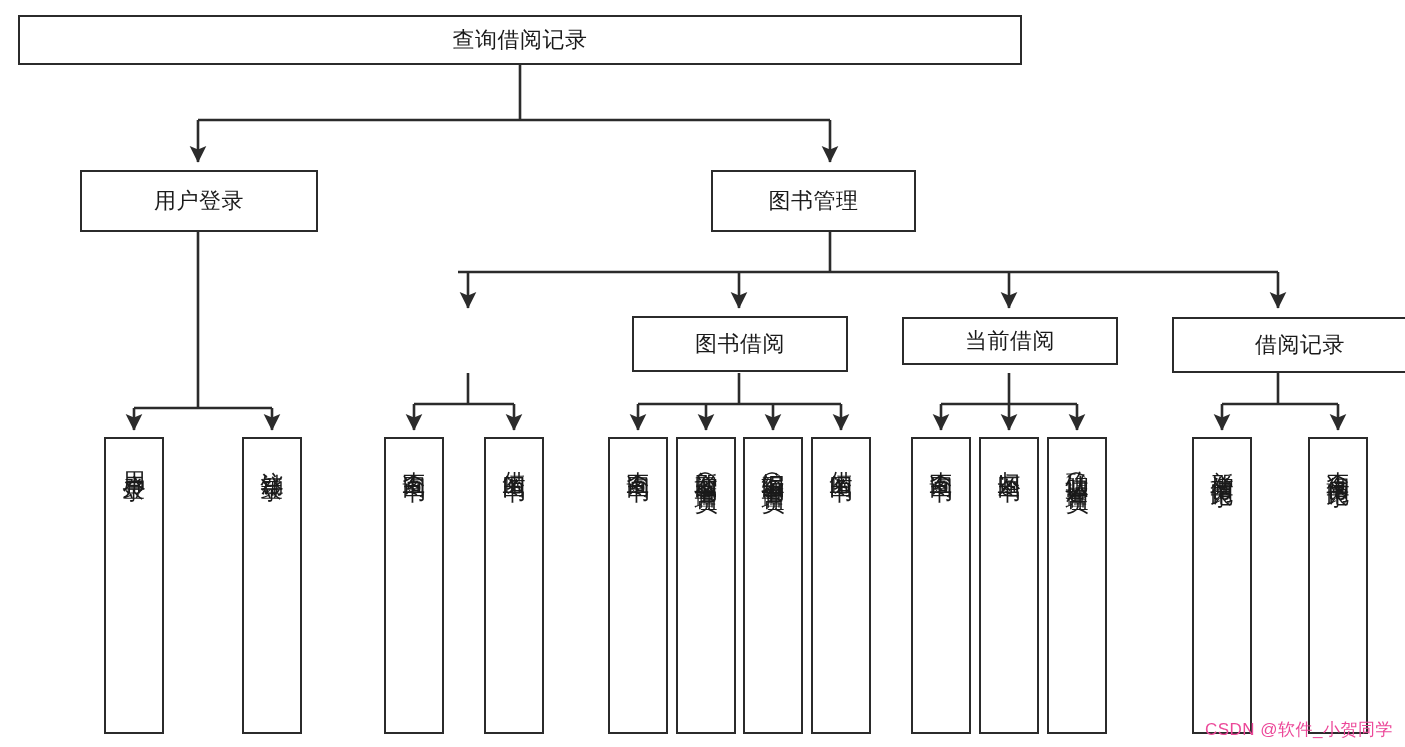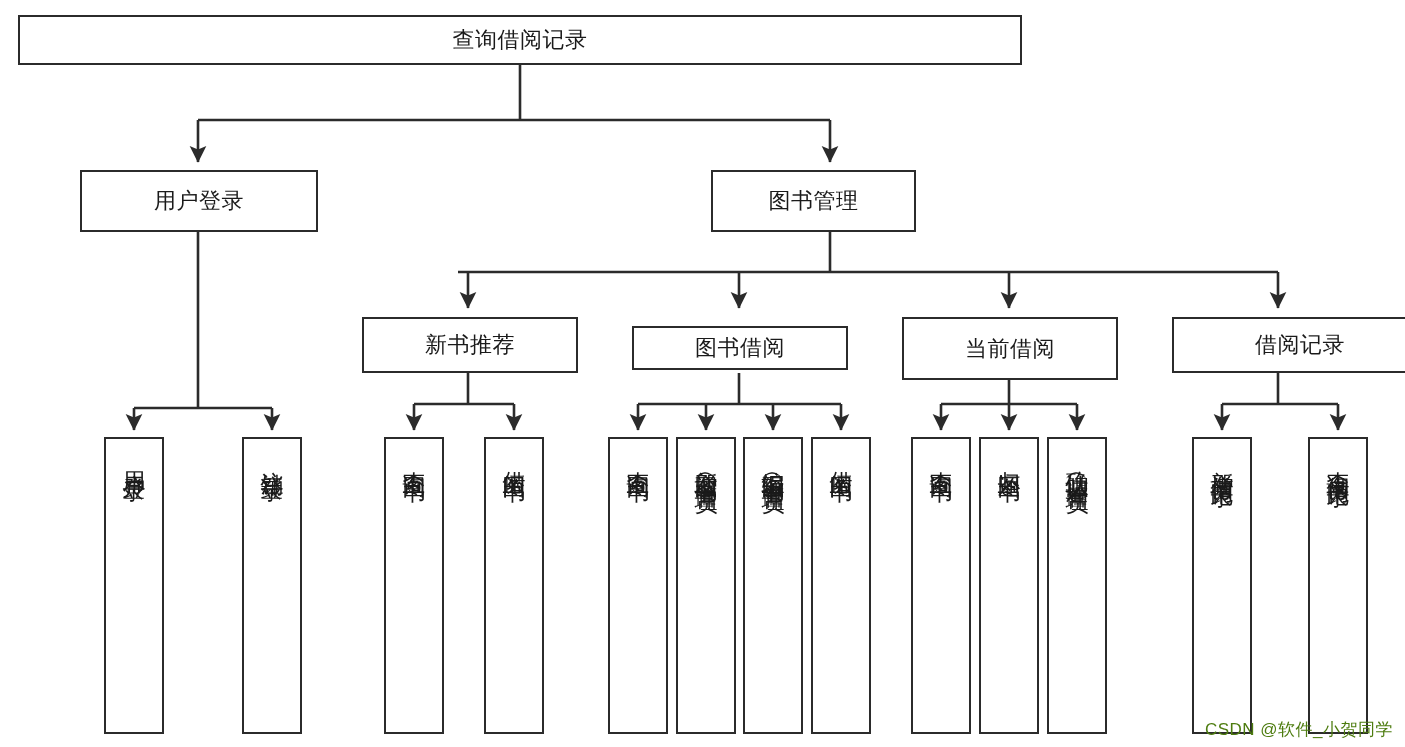--- a/index.html
+++ b/index.html
@@ -65,21 +65,21 @@
     font-size: 23px;
     line-height: 1.0;
     letter-spacing: 3px;
     white-space: nowrap;
   }
   .watermark {
     position: absolute;
     right: 12px;
     bottom: 6px;
     font-size: 17px;
-    color: #4d7c0f;
+    color: #ec4899;
     z-index: 5;
     white-space: nowrap;
     letter-spacing: 0.5px;
     margin-top: 28px;
   }
 </style>
 </head>
 <body>
 
 <div id="diagram-root">
@@ -138,27 +138,24 @@
     <span class="node-label">查询借阅记录</span>
   </div>
 
   <div class="node horiz" style="left:80px; top:170px; width:238px; height:62px;">
     <span class="node-label">用户登录</span>
   </div>
   <div class="node horiz" style="left:711px; top:170px; width:205px; height:62px;">
     <span class="node-label">图书管理</span>
   </div>
 
-  <div class="node horiz" style="left:362px; top:317px; width:216px; height:56px;">
-    <span class="node-label">新书推荐</span>
-  </div>
-  <div class="node horiz" style="left:632px; top:326px; width:216px; height:44px;">
+  <div class="node horiz" style="left:632px; top:316px; width:216px; height:56px;">
     <span class="node-label">图书借阅</span>
   </div>
-  <div class="node horiz" style="left:902px; top:317px; width:216px; height:63px;">
+  <div class="node horiz" style="left:902px; top:317px; width:216px; height:48px;">
     <span class="node-label">当前借阅</span>
   </div>
   <div class="node horiz" style="left:1172px; top:317px; width:256px; height:56px;">
     <span class="node-label">借阅记录</span>
   </div>
 
   <div class="node vert" style="left:104px; top:437px; width:60px; height:297px;">
     <span class="node-label">用户登录</span>
   </div>
   <div class="node vert" style="left:242px; top:437px; width:60px; height:297px;">

